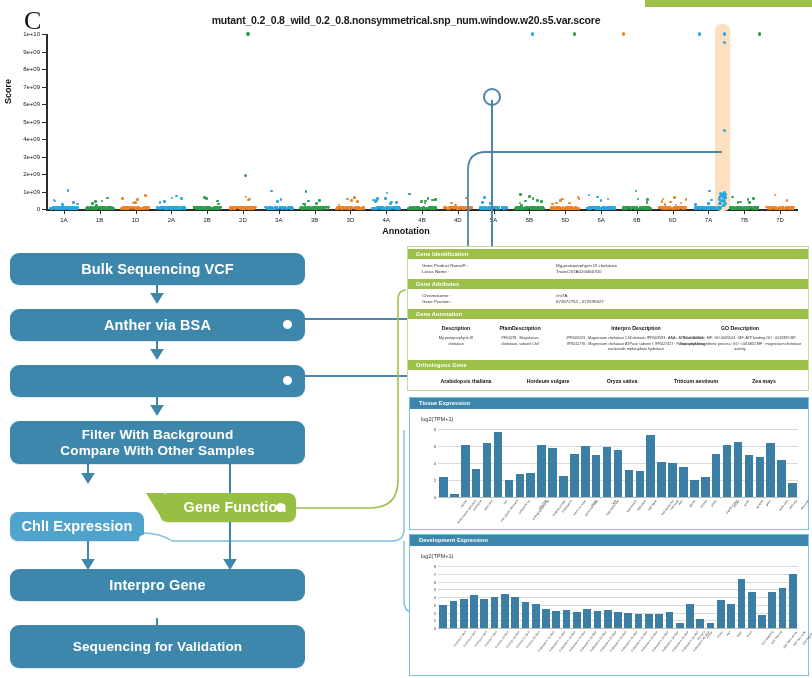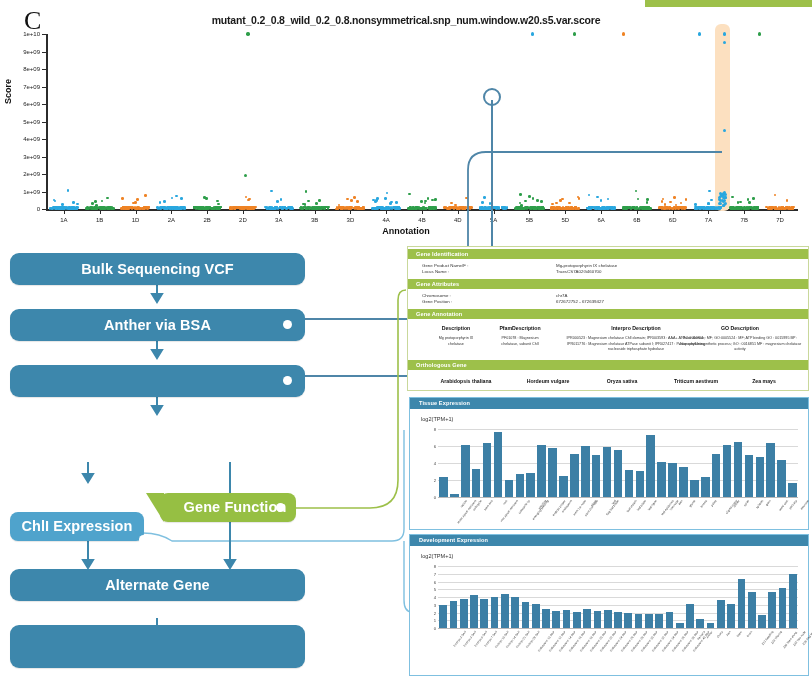--- a/index.html
+++ b/index.html
@@ -1813,40 +1813,45 @@
 
     <div class="fbox" style="left:10px; top:69px; width:295px; height:32px;">
       <span>Anther via BSA</span>
       <span class="fdot" style="right:13px; top:11px;"></span>
     </div>
 
     <div class="fbox" style="left:10px; top:125px; width:295px; height:32px;">
       <span class="fdot" style="right:13px; top:11px;"></span>
     </div>
 
+    <div class="fbox two-line" style="left:10px; top:181px; width:295px; height:43px; flex-direction:column;">
+      <span>Filter With Background</span>
+      <span>Compare With Other Samples</span>
+    </div>
 
     <div class="fbox fbox-green" style="left:160px; top:253px; width:136px; height:29px; border-radius:8px; justify-content:center; padding-left:14px;">
       <span>Gene Function</span>
       <span class="fdot" style="right:11px; top:10px;"></span>
     </div>
     <div style="position:absolute; left:146px; top:253px; width:0;height:0;
                 border-top:0 solid transparent;
                 border-bottom:29px solid transparent;
                 border-right:18px solid #96bf43;"></div>
 
     <div class="fbox fbox-light" style="left:10px; top:272px; width:134px; height:29px; border-radius:8px;">
       <span>ChlI Expression</span>
       <span class="fdot" style="right:-4px; bottom:-3px;"></span>
     </div>
 
     <div class="fbox" style="left:10px; top:329px; width:295px; height:32px;">
-      <span>Alternate Gene</span>
+      <span>Interpro Gene</span>
     </div>
 
     <div class="fbox two-line" style="left:10px; top:385px; width:295px; height:43px; flex-direction:column;">
+      <span>Sequencing for Validation</span>
     </div>
   </div>
 
   <div id="genecard">
     <div class="gc-header" style="top:2px;">Gene Identification</div>
     <div class="gc-kv gc-key" style="top:16px;">Gene Product Name/F :</div>
     <div class="gc-kv gc-val" style="top:16px;">Mg-protoporphyrin IX chelatase</div>
     <div class="gc-kv gc-key" style="top:22px;">Locus  Name :</div>
     <div class="gc-kv gc-val" style="top:22px;">TraesCS7A02G460700</div>
 

